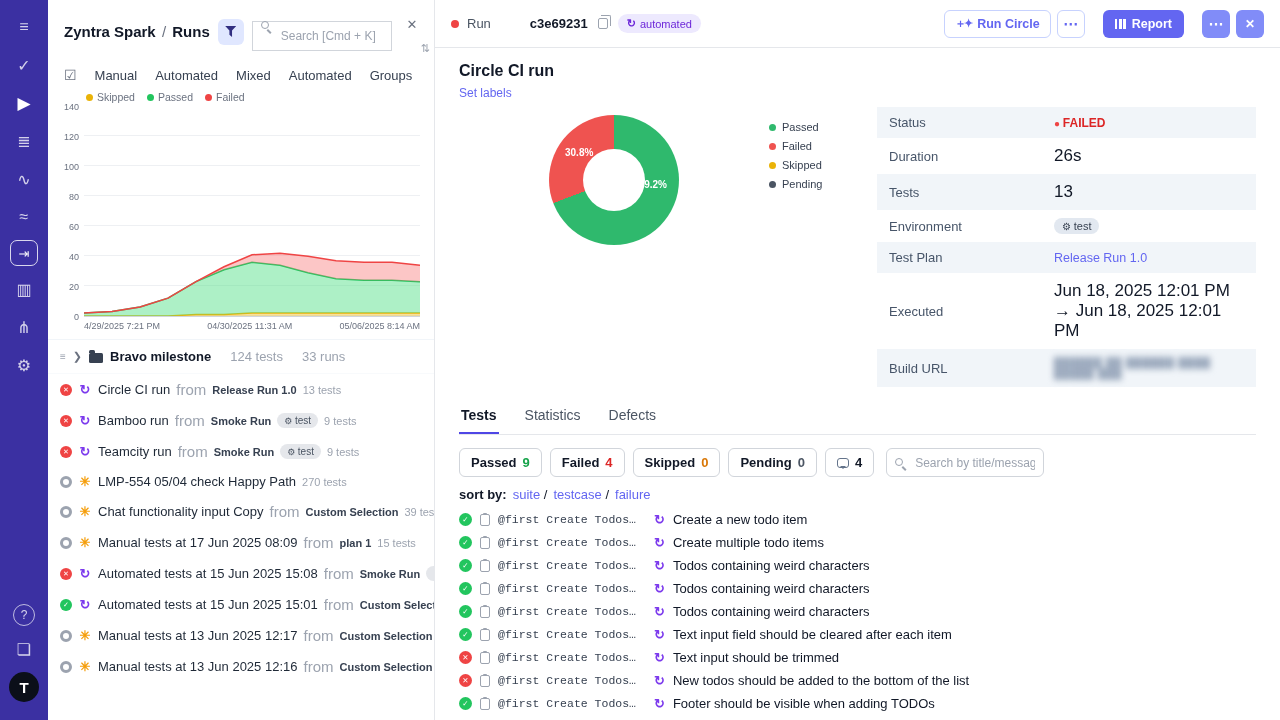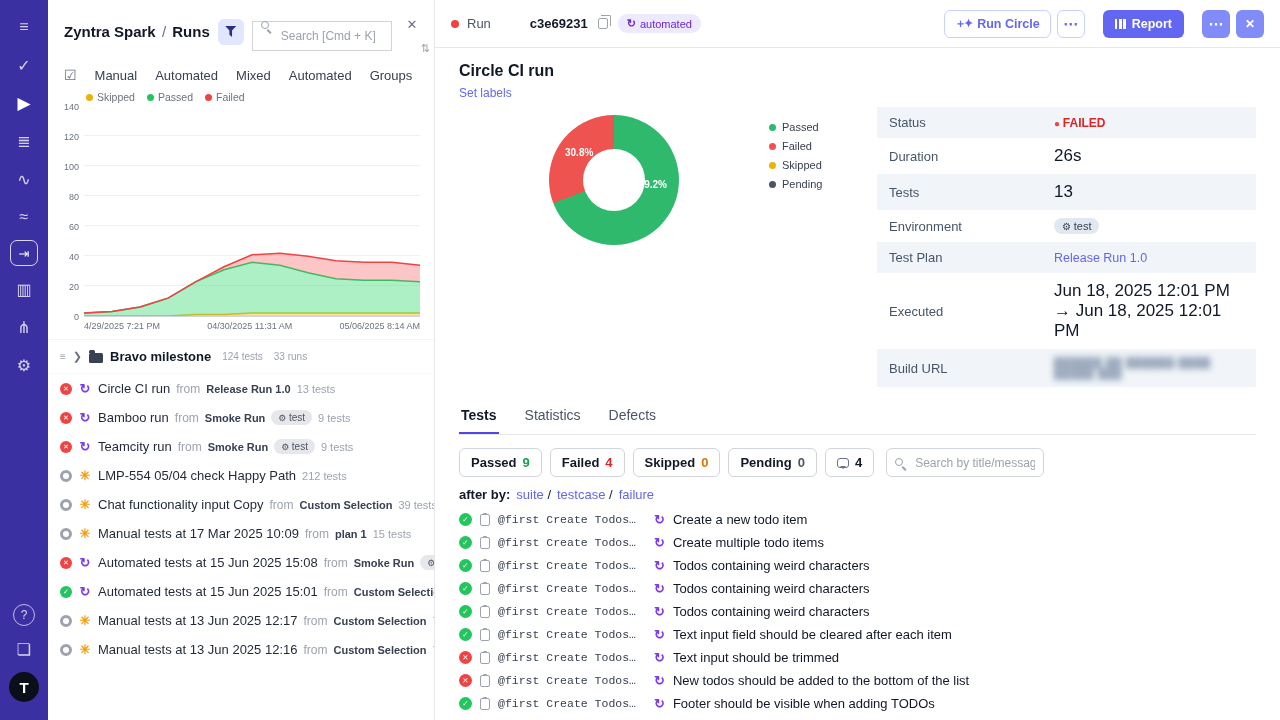--- a/index.html
+++ b/index.html
@@ -50,34 +50,34 @@
   .x-axis span { font-size:9px; color:#6b7280; }
 
   
   .lp-list { flex:1; overflow:hidden; border-top:1px solid #f1f5f9; }
   .folder-row { display:flex; align-items:center; gap:7px; padding:9px 12px; cursor:pointer; border-bottom:1px solid #f8fafc; }
   .drag-ic { color:#9ca3af; font-size:10px; }
   .chev { color:#6b7280; font-size:11px; }
   .folder-ic { width:14px; height:10px; background:#374151; border-radius:1.5px; position:relative; margin-top:2px; }
   .folder-ic::before { content:""; position:absolute; top:-2.5px; left:0; width:6px; height:2.5px; background:#374151; border-radius:1.5px 1.5px 0 0; }
   .folder-name { font-size:13px; font-weight:700; color:#111827; }
-  .folder-meta { font-size:10px; color:#9ca3af; margin-left:4px; }
+  .folder-meta { font-size:13px; color:#9ca3af; margin-left:12px; }
 
   .run-row { display:flex; align-items:center; gap:6px; padding:7px 12px; cursor:pointer; white-space:nowrap; }
   .run-dot { width:12px; height:12px; border-radius:50%; flex-shrink:0; display:flex; align-items:center; justify-content:center; font-size:7px; color:#fff; }
   .run-row[data-status="failed"] .run-dot { background:#ef4444; }
   .run-row[data-status="failed"] .run-dot::before { content:"✕"; }
   .run-row[data-status="passed"] .run-dot { background:#22c55e; }
   .run-row[data-status="passed"] .run-dot::before { content:"✓"; }
   .run-row[data-status="neutral"] .run-dot { background:transparent; border:3px solid #9ca3af; }
   .run-type { font-size:13px; font-weight:700; width:14px; text-align:center; flex-shrink:0; }
   .run-row[data-type="automated"] .run-type::before { content:"↻"; color:#7c3aed; }
   .run-row[data-type="manual"] .run-type::before { content:"✳"; color:#f59e0b; }
   .run-name { font-size:13px; color:#1f2937; font-weight:500; }
-  .run-from { font-size:12px; color:#9ca3af; }
+  .run-from { font-size:15px; color:#9ca3af; }
   .run-from:empty { display:none; }
   .run-source { font-size:11px; font-weight:700; color:#374151; }
   .run-source:empty { display:none; }
   .run-tag { background:#e5e7eb; color:#4b5563; font-size:10px; border-radius:9px; padding:2px 7px; }
   .run-tag::before { content:"⚙ "; font-size:9px; }
   .run-tag:empty { display:none; }
   .run-tests { font-size:11px; color:#9ca3af; }
   .run-tests:empty { display:none; }
 
   
@@ -328,39 +328,39 @@
           <span class="run-tag">test</span>
           <span class="run-tests">9 tests</span>
 
         </div>
 
         <div class="run-row" data-status="neutral" data-type="manual">
           <span class="run-dot"></span>
           <span class="run-type"></span>
           <span class="run-name">LMP-554 05/04 check Happy Path</span>
 
-          <span class="run-tests">212 tests</span>
+          <span class="run-tests">270 tests</span>
 
         </div>
 
         <div class="run-row" data-status="neutral" data-type="manual">
           <span class="run-dot"></span>
           <span class="run-type"></span>
           <span class="run-name">Chat functionality input Copy</span>
           <span class="run-from">from</span>
           <span class="run-source">Custom Selection</span>
 
           <span class="run-tests">39 tests</span>
 
         </div>
 
         <div class="run-row" data-status="neutral" data-type="manual">
           <span class="run-dot"></span>
           <span class="run-type"></span>
-          <span class="run-name">Manual tests at 17 Mar 2025 10:09</span>
+          <span class="run-name">Manual tests at 17 Jun 2025 08:09</span>
           <span class="run-from">from</span>
           <span class="run-source">plan 1</span>
 
           <span class="run-tests">15 tests</span>
 
         </div>
 
         <div class="run-row" data-status="failed" data-type="automated">
           <span class="run-dot"></span>
           <span class="run-type"></span>
@@ -544,21 +544,21 @@
         <span class="icon-comment"></span>
         <span class="chip-count">4</span>
       </button>
       <div class="tests-search">
         <span class="icon-search"></span>
         <input type="text" placeholder="Search by title/message" style="">
       </div>
     </div>
 
     <div class="sort-row">
-      <span class="sort-label">after by:</span>
+      <span class="sort-label">sort by:</span>
       <div style="display:flex;gap:6px;">
 
           <span class="sort-opt">suite</span>
 
           <span class="sort-opt">testcase</span>
 
           <span class="sort-opt">failure</span>
         </div>
     </div>
 

